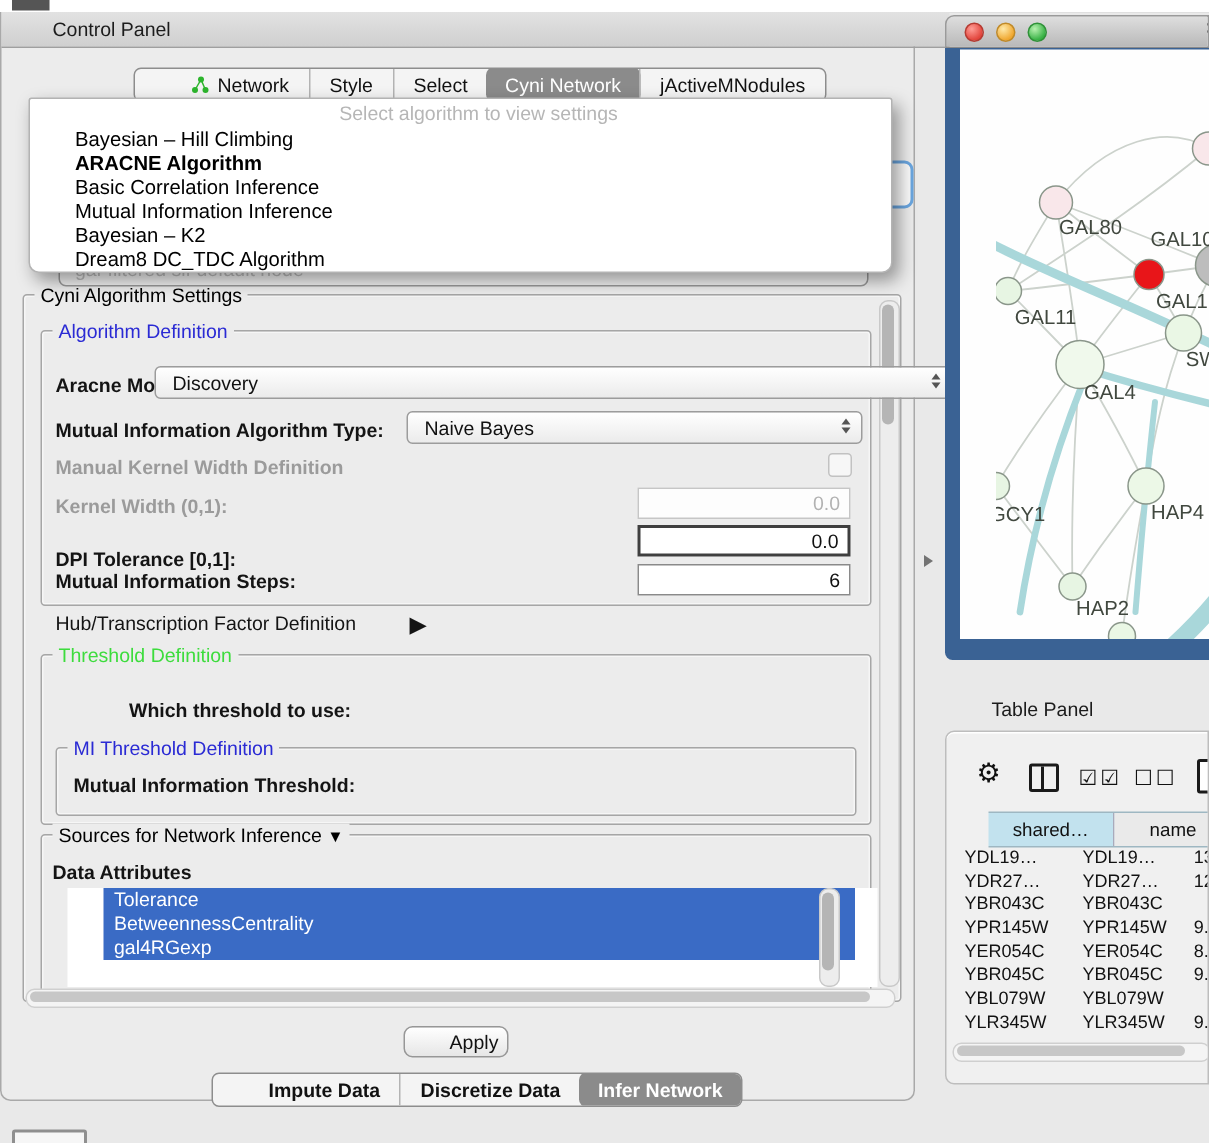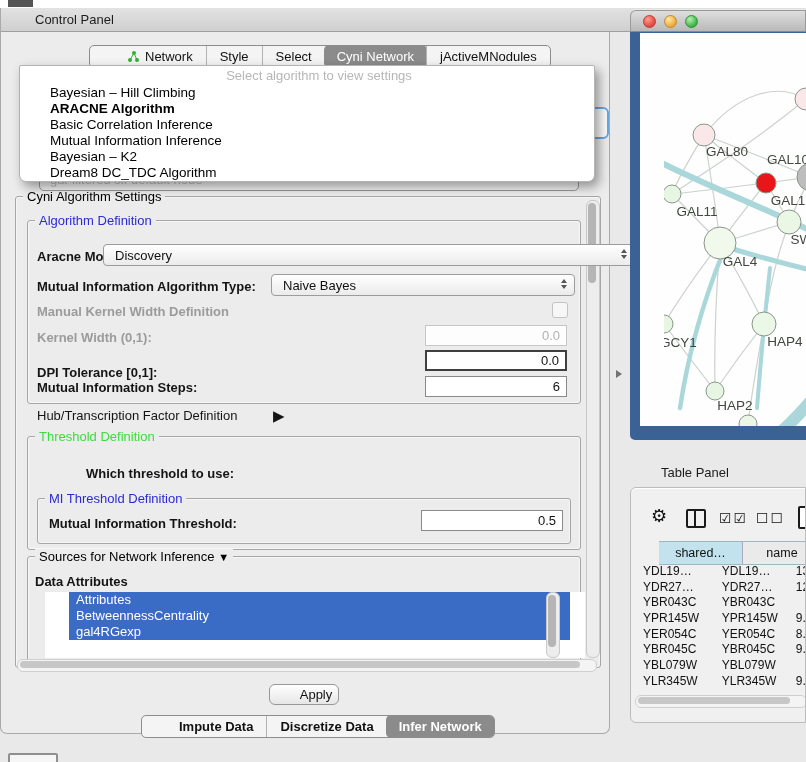--- a/index.html
+++ b/index.html
@@ -194,30 +194,29 @@
   <span class="plain" style="left:272px;top:399px;font-size:15px;">▶</span>
 
   <div class="group" style="left:26px;top:428px;width:552px;height:112px;"></div>
   <span class="gtitle" style="left:34px;top:421px;color:#3ddc3d;">Threshold Definition</span>
 
   <span class="lbl" style="left:85px;top:458px;">Which threshold to use:</span>
 
   <div class="group" style="left:36px;top:490px;width:532px;height:44px;"></div>
   <span class="gtitle" style="left:44px;top:483px;color:#2a2ad4;">MI Threshold Definition</span>
   <span class="lbl" style="left:48px;top:508px;">Mutual Information Threshold:</span>
-  <div class="field" style="left:420px;top:502px;width:142px;border-color:#8a8a8a;">0.5</div>
 
   <div class="group" style="left:26px;top:548px;width:552px;height:104px;"></div>
   <span class="gtitle" style="left:34px;top:541px;">
     <span>Sources for Network Inference</span>
     <span style="font-size:11px;">▼</span>
   </span>
   <span class="lbl" style="left:34px;top:566px;">Data Attributes</span>
   <div class="abs" id="attr-list">
-      <div class="attr-item" style="background: rgb(58, 107, 197); width: 494px;">Attributes</div>
+      <div class="attr-item" style="background: rgb(58, 107, 197); width: 494px;">Tolerance</div>
       <div class="attr-item" style="background: rgb(58, 107, 197); width: 494px;">BetweennessCentrality</div>
       <div class="attr-item" style="background: rgb(58, 107, 197); width: 494px;">gal4RGexp</div>
     </div>
   <div class="sb-track-v" style="left:545px;top:584px;width:12px;height:64px;">
     <div class="sb-thumb-v" style="left:1px;top:2px;width:8px;height:52px;"></div>
   </div>
   <div class="sb-track-h" style="left:16px;top:651px;width:578px;height:11px;">
     <div class="sb-thumb-h" style="left:2px;top:1px;width:560px;height:7px;"></div>
   </div>
 

